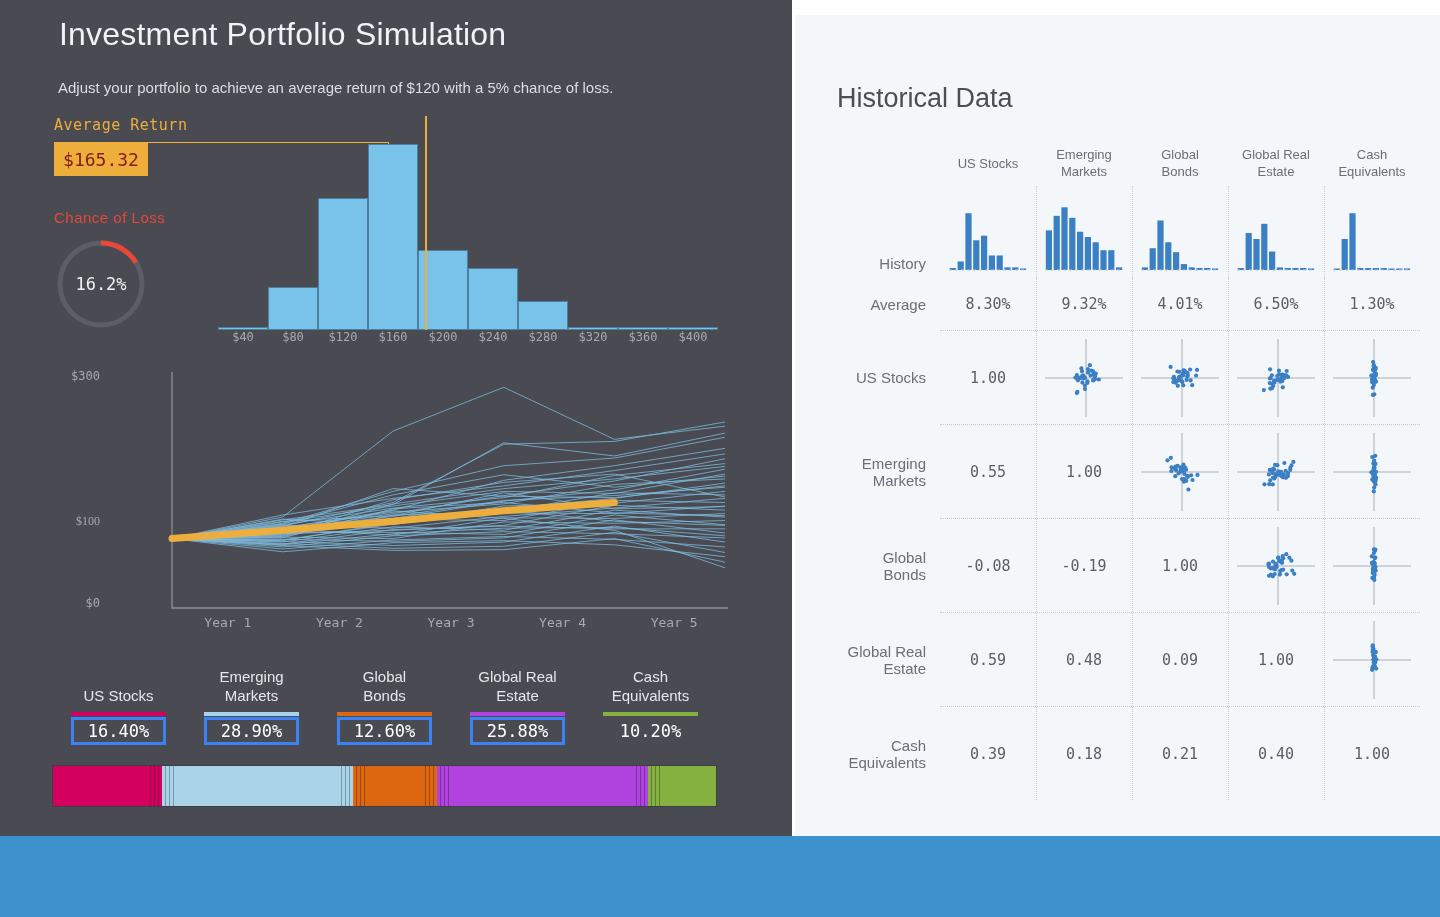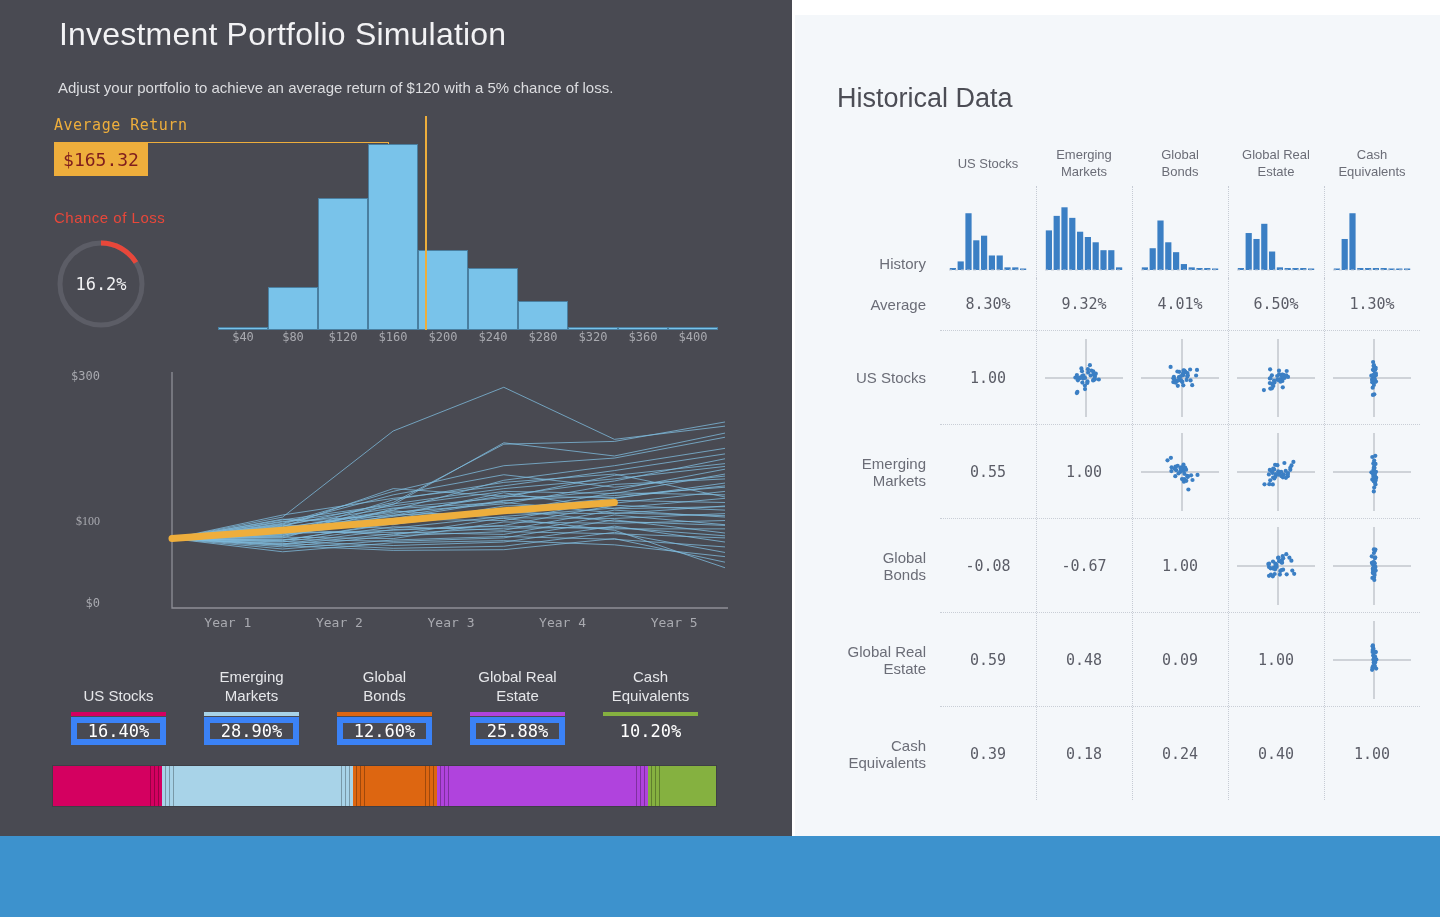--- a/index.html
+++ b/index.html
@@ -99,21 +99,21 @@
   .alloc-col{flex:1;display:flex;flex-direction:column;align-items:center;}
   .alloc-name{
     font-size:15px;color:#e6e7ea;text-align:center;line-height:19px;
     height:40px;display:flex;align-items:flex-end;justify-content:center;
   }
   .alloc-name span{display:block;}
   .alloc-topbar{width:95px;height:4px;margin-top:7px;}
   .alloc-valbox{
     width:95px;height:28px;margin-top:1px;box-sizing:border-box;
     display:flex;align-items:center;justify-content:center;
-    border:6px solid #3b82f6;
+    border:3px solid #3b82f6;
     font-family:"DejaVu Sans Mono","Liberation Mono",monospace;
     font-size:17px;color:#ffffff;
   }
   .alloc-valbox.noborder{border:none;}
 
   .alloc-stack{
     position:absolute;left:52px;top:765px;width:665px;height:42px;
     display:flex;border:1px solid #3e3f46;box-sizing:border-box;
   }
   .alloc-seg{height:100%;position:relative;}
@@ -831,21 +831,21 @@
         <div class="hd-row" style="height: 93px;">
           <div class="hd-rowlabel">
             <div>Global</div>
             <div>Bonds</div>
           </div>
           <div class="hd-cell">
             <div class="hd-num">-0.08</div>
           </div>
           <div class="hd-cell">
             <div class="vdiv"></div>
-            <div class="hd-num">-0.67</div>
+            <div class="hd-num">-0.19</div>
           </div>
           <div class="hd-cell">
             <div class="vdiv"></div>
             <div class="hd-num">1.00</div>
           </div>
           <div class="hd-cell">
             <div class="vdiv"></div>
             <svg width="86" height="86" viewBox="0 0 86 86">
               <line x1="4" y1="43" x2="82" y2="43" stroke="#a9aeb6" stroke-width="1"></line>
               <line x1="45" y1="4" x2="45" y2="82" stroke="#a9aeb6" stroke-width="1"></line>
@@ -998,21 +998,21 @@
           </div>
           <div class="hd-cell">
             <div class="hd-num">0.39</div>
           </div>
           <div class="hd-cell">
             <div class="vdiv"></div>
             <div class="hd-num">0.18</div>
           </div>
           <div class="hd-cell">
             <div class="vdiv"></div>
-            <div class="hd-num">0.24</div>
+            <div class="hd-num">0.21</div>
           </div>
           <div class="hd-cell">
             <div class="vdiv"></div>
             <div class="hd-num">0.40</div>
           </div>
           <div class="hd-cell">
             <div class="vdiv"></div>
             <div class="hd-num">1.00</div>
           </div>
         </div>

